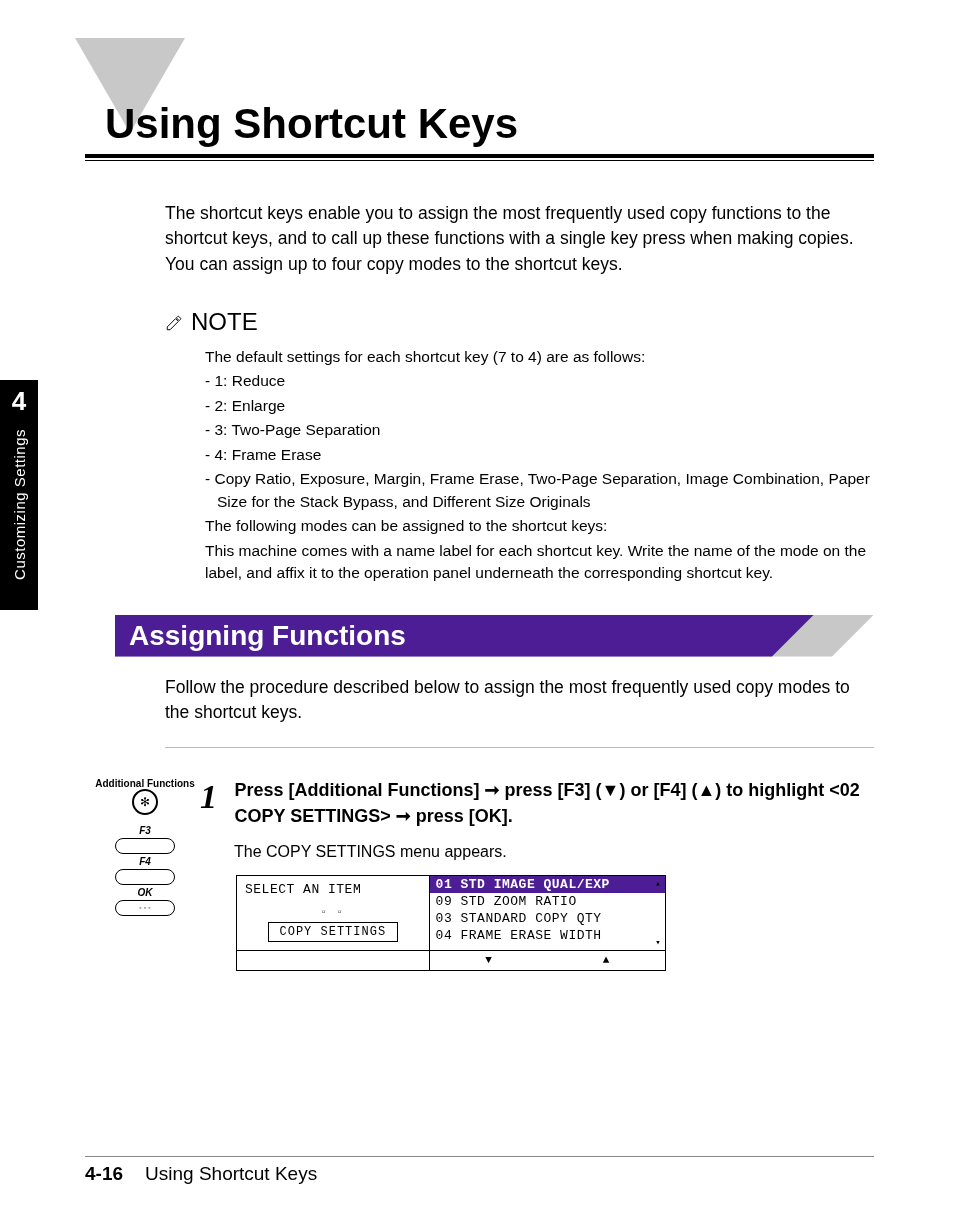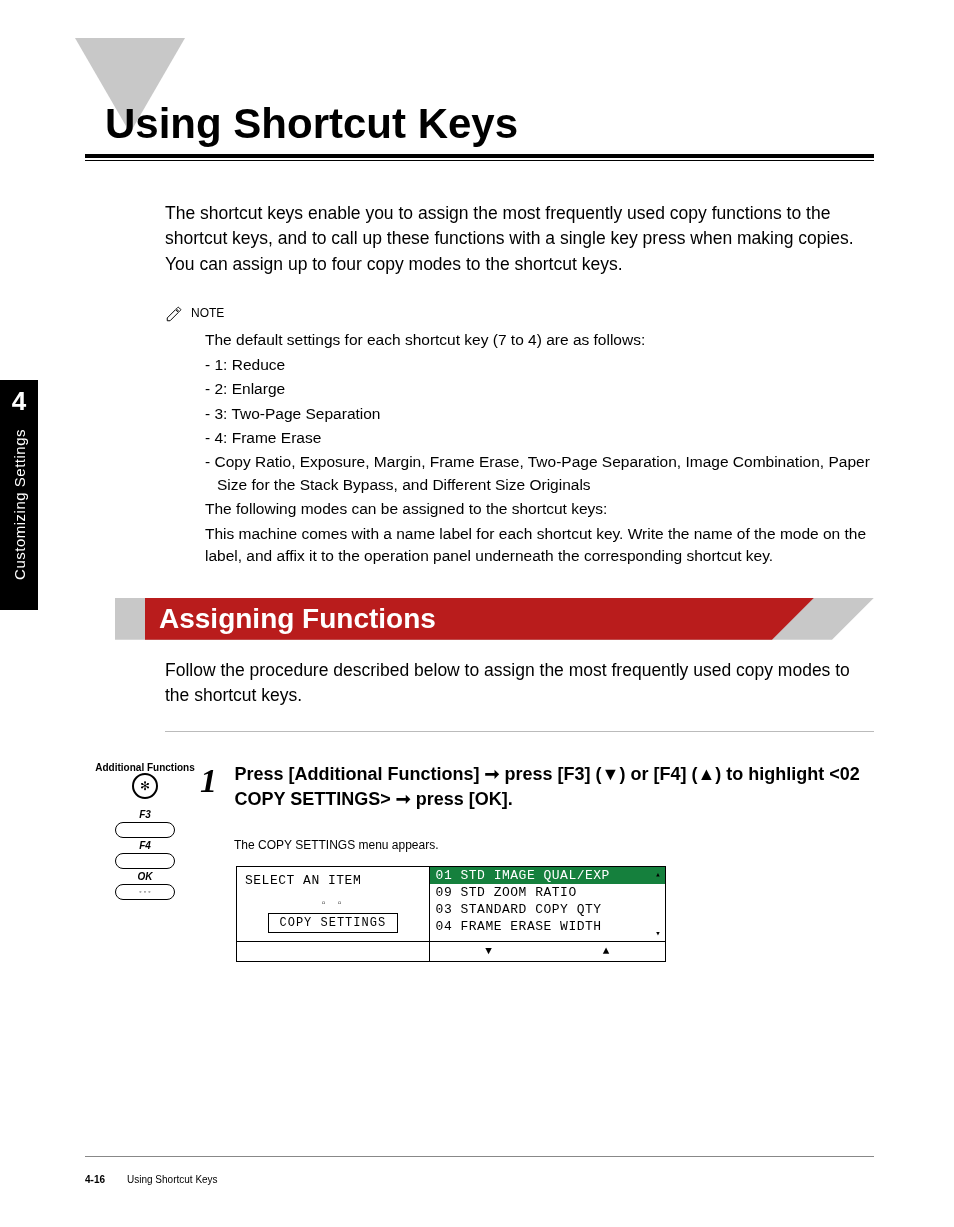--- a/index.html
+++ b/index.html
@@ -31,21 +31,21 @@
   .chapter-rule.top { height: 4px; }
   .chapter-rule.thin { height: 1px; background:#000; margin-top:2px; }
 
   
   .body-area { margin-left: 135px; font-size: 17.5px; line-height: 1.45; font-family: Arial, Helvetica, sans-serif; }
   .intro { margin-bottom: 28px; }
 
   
   .note-row { display:flex; align-items:center; gap:8px; margin-bottom:6px; }
   .note-icon { width:18px; height:18px; }
-  .note-label { font-size:12px; }
+  .note-label { font-size:24px; }
   .note-list { margin-left: 40px; font-size:15.5px; line-height:1.45; }
   .note-list .item { margin-bottom:2px; }
   .note-sub { margin-left: 0px; }
 
   
   .side-tab {
     position: absolute;
     left: 0; top: 380px;
     width: 38px; height: 230px;
     background: #000;
@@ -62,25 +62,24 @@
     margin-top: 12px;
     letter-spacing: 0.5px;
   }
   
   .section-wrap { position:relative; margin:30px 0 18px 85px; }
   .section-bg-light {
     position:absolute; left:0; right:0; top:0; height:42px; background:#c8c8c8;
     clip-path: polygon(0 0, 100% 0, calc(100% - 42px) 100%, 0 100%);
   }
   .section-bg-dark {
-    position:relative; height:42px; background:#b91c1c; color:#fff;
+    position:relative; height:42px; background:#4c1d95; color:#fff;
     font-family:"Arial Narrow",Arial,sans-serif; font-weight:bold; font-size:28px;
     display:flex; align-items:center; padding-left:14px;
     clip-path: polygon(0 0, calc(100% - 60px) 0, calc(100% - 102px) 100%, 0 100%);
-    margin-left: 30px;
   }
 
   
   .step-row { display:flex; margin-top:30px; margin-left:60px; }
   .key-col { width:110px; flex:0 0 110px; font-size:9px; text-align:center; }
   .key-col .lbl { font-weight:bold; font-size:10px; }
   .key-col .circ {
     width:26px; height:26px; border:2px solid #000; border-radius:50%;
     margin:0 auto 10px; display:flex; align-items:center; justify-content:center;
     font-size:12px;
@@ -104,21 +103,21 @@
   }
   .step-head {
     display:inline-block;
     font-weight:bold;
     font-size:18px;
     line-height:1.4;
     vertical-align: top;
     width: calc(100% - 40px);
   }
   .arrow { font-family: Arial, sans-serif; }
-  .step-sub { margin-left:34px; margin-top:26px; font-size:12px; }
+  .step-sub { margin-left:34px; margin-top:14px; font-size:16px; }
 
   
   .lcd {
     margin-left:36px; margin-top:14px;
     width:430px; border:1px solid #000;
     font-family: "Courier New", monospace;
     font-size:13px;
   }
   .lcd-top { display:flex; }
   .lcd-left {
@@ -126,38 +125,38 @@
     padding:6px 8px 8px;
   }
   .lcd-left .title { margin-bottom:10px; letter-spacing:0.5px; }
   .lcd-left .dots { font-size:10px; letter-spacing:2px; margin-bottom:4px; text-align:center;}
   .lcd-left .box {
     border:1px solid #000; padding:2px 8px; text-align:center; font-size:12px; letter-spacing:1px;
     width:130px; margin:0 auto;
   }
   .lcd-right { width:55%; position:relative; }
   .lcd-right .row { padding:1px 6px; letter-spacing:0.5px; white-space:pre; }
-  .lcd-right .row.sel { background:#15803d; color:#fff; }
+  .lcd-right .row.sel { background:#4c1d95; color:#fff;font-weight:bold; }
   .lcd-right .scroll {
     position:absolute; right:2px; top:2px; bottom:2px; width:10px;
     display:flex; flex-direction:column; justify-content:space-between; align-items:center;
     font-size:9px;
   }
   .lcd-bottom {
     border-top:1px solid #000; display:flex; height:20px;
   }
   .lcd-bottom .half {
     flex:1; display:flex; align-items:center; justify-content:center; font-size:11px;
   }
   .lcd-bottom .half:first-child { border-right:1px solid #000; }
   .lcd-bottom .spacer { width:45%; border-right:1px solid #000; }
 
   
   .footer {
-    position:absolute; left:85px; bottom:42px; font-size:10px;
+    position:absolute; left:85px; bottom:42px; font-size:19px;
     display:flex; align-items:baseline; gap:22px;
   }
   .footer .pg { font-weight:bold; }
   .hr-thin { position:absolute; left:85px; right:80px; bottom:70px; height:1px; background:#888; }
 </style>
 </head>
 <body>
 
 <div class="page">
 

